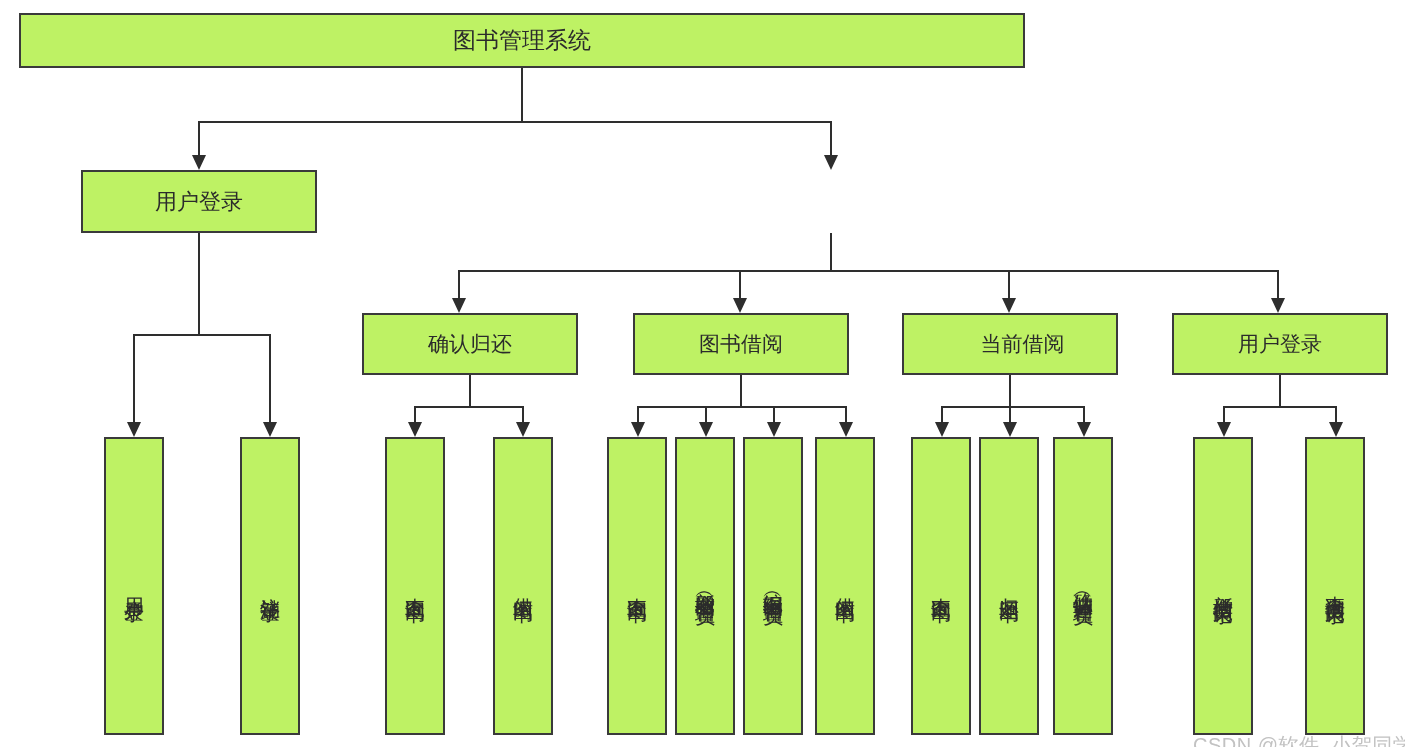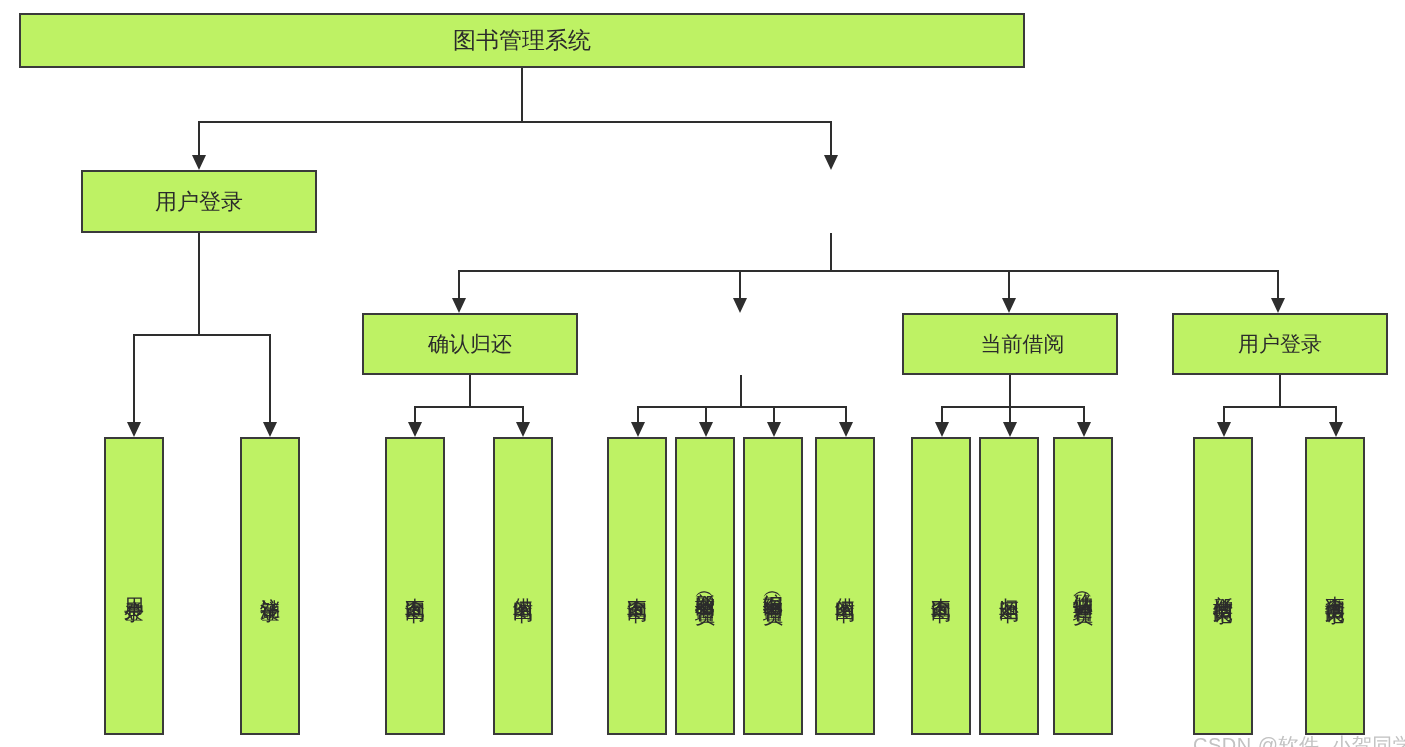--- a/index.html
+++ b/index.html
@@ -133,20 +133,23 @@
   <div class="edge v" style="left:1008px; top:270px; height:28px;"></div>
   <div class="edge v" style="left:1277px; top:270px; height:28px;"></div>
   <div class="arrow" style="left:452px;  top:298px;"></div>
   <div class="arrow" style="left:733px;  top:298px;"></div>
   <div class="arrow" style="left:1002px; top:298px;"></div>
   <div class="arrow" style="left:1271px; top:298px;"></div>
 
   <div class="node lvl2 g-new">
     <span>确认归还</span>
   </div>
+  <div class="node lvl2 g-borrow">
+    <span>图书借阅</span>
+  </div>
   <div class="node lvl2 g-cur">
     <span>当前借阅</span>
   </div>
   <div class="node lvl2 g-rec">
     <span>用户登录</span>
   </div>
 
   <div class="edge v" style="left:469px; top:375px; height:33px;"></div>
   <div class="edge h" style="left:414px; top:406px; width:110px;"></div>
   <div class="edge v" style="left:414px; top:406px; height:16px;"></div>

